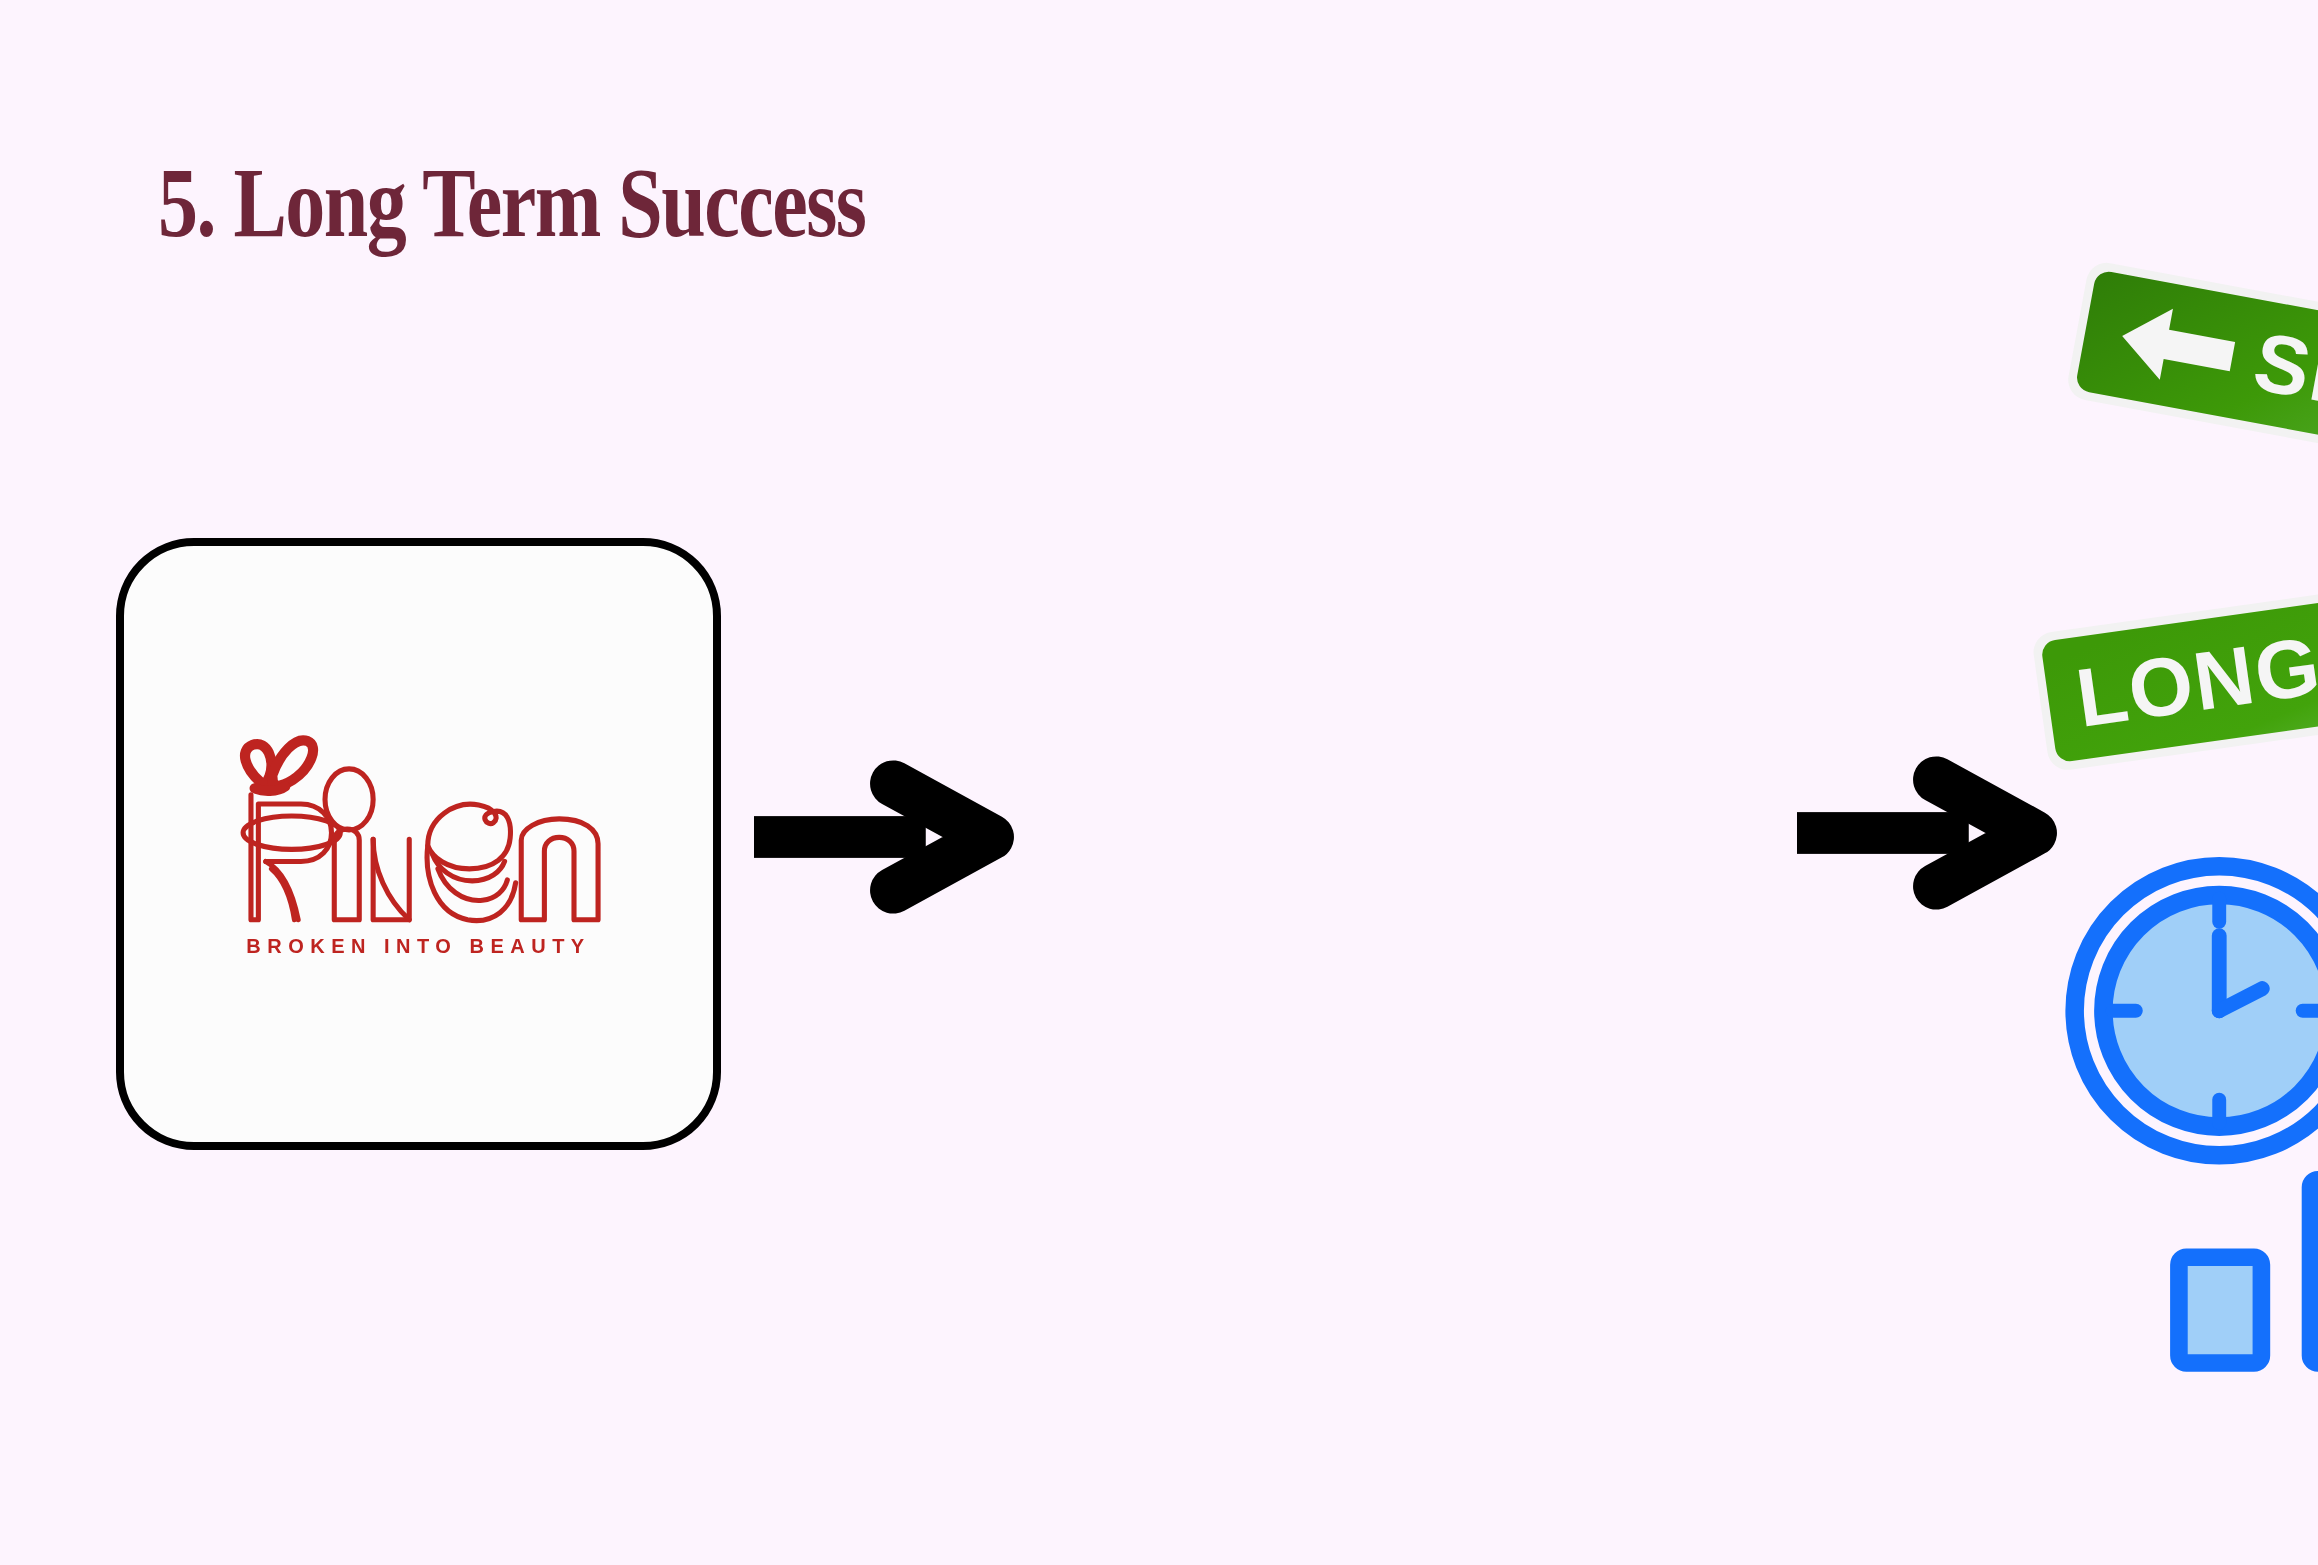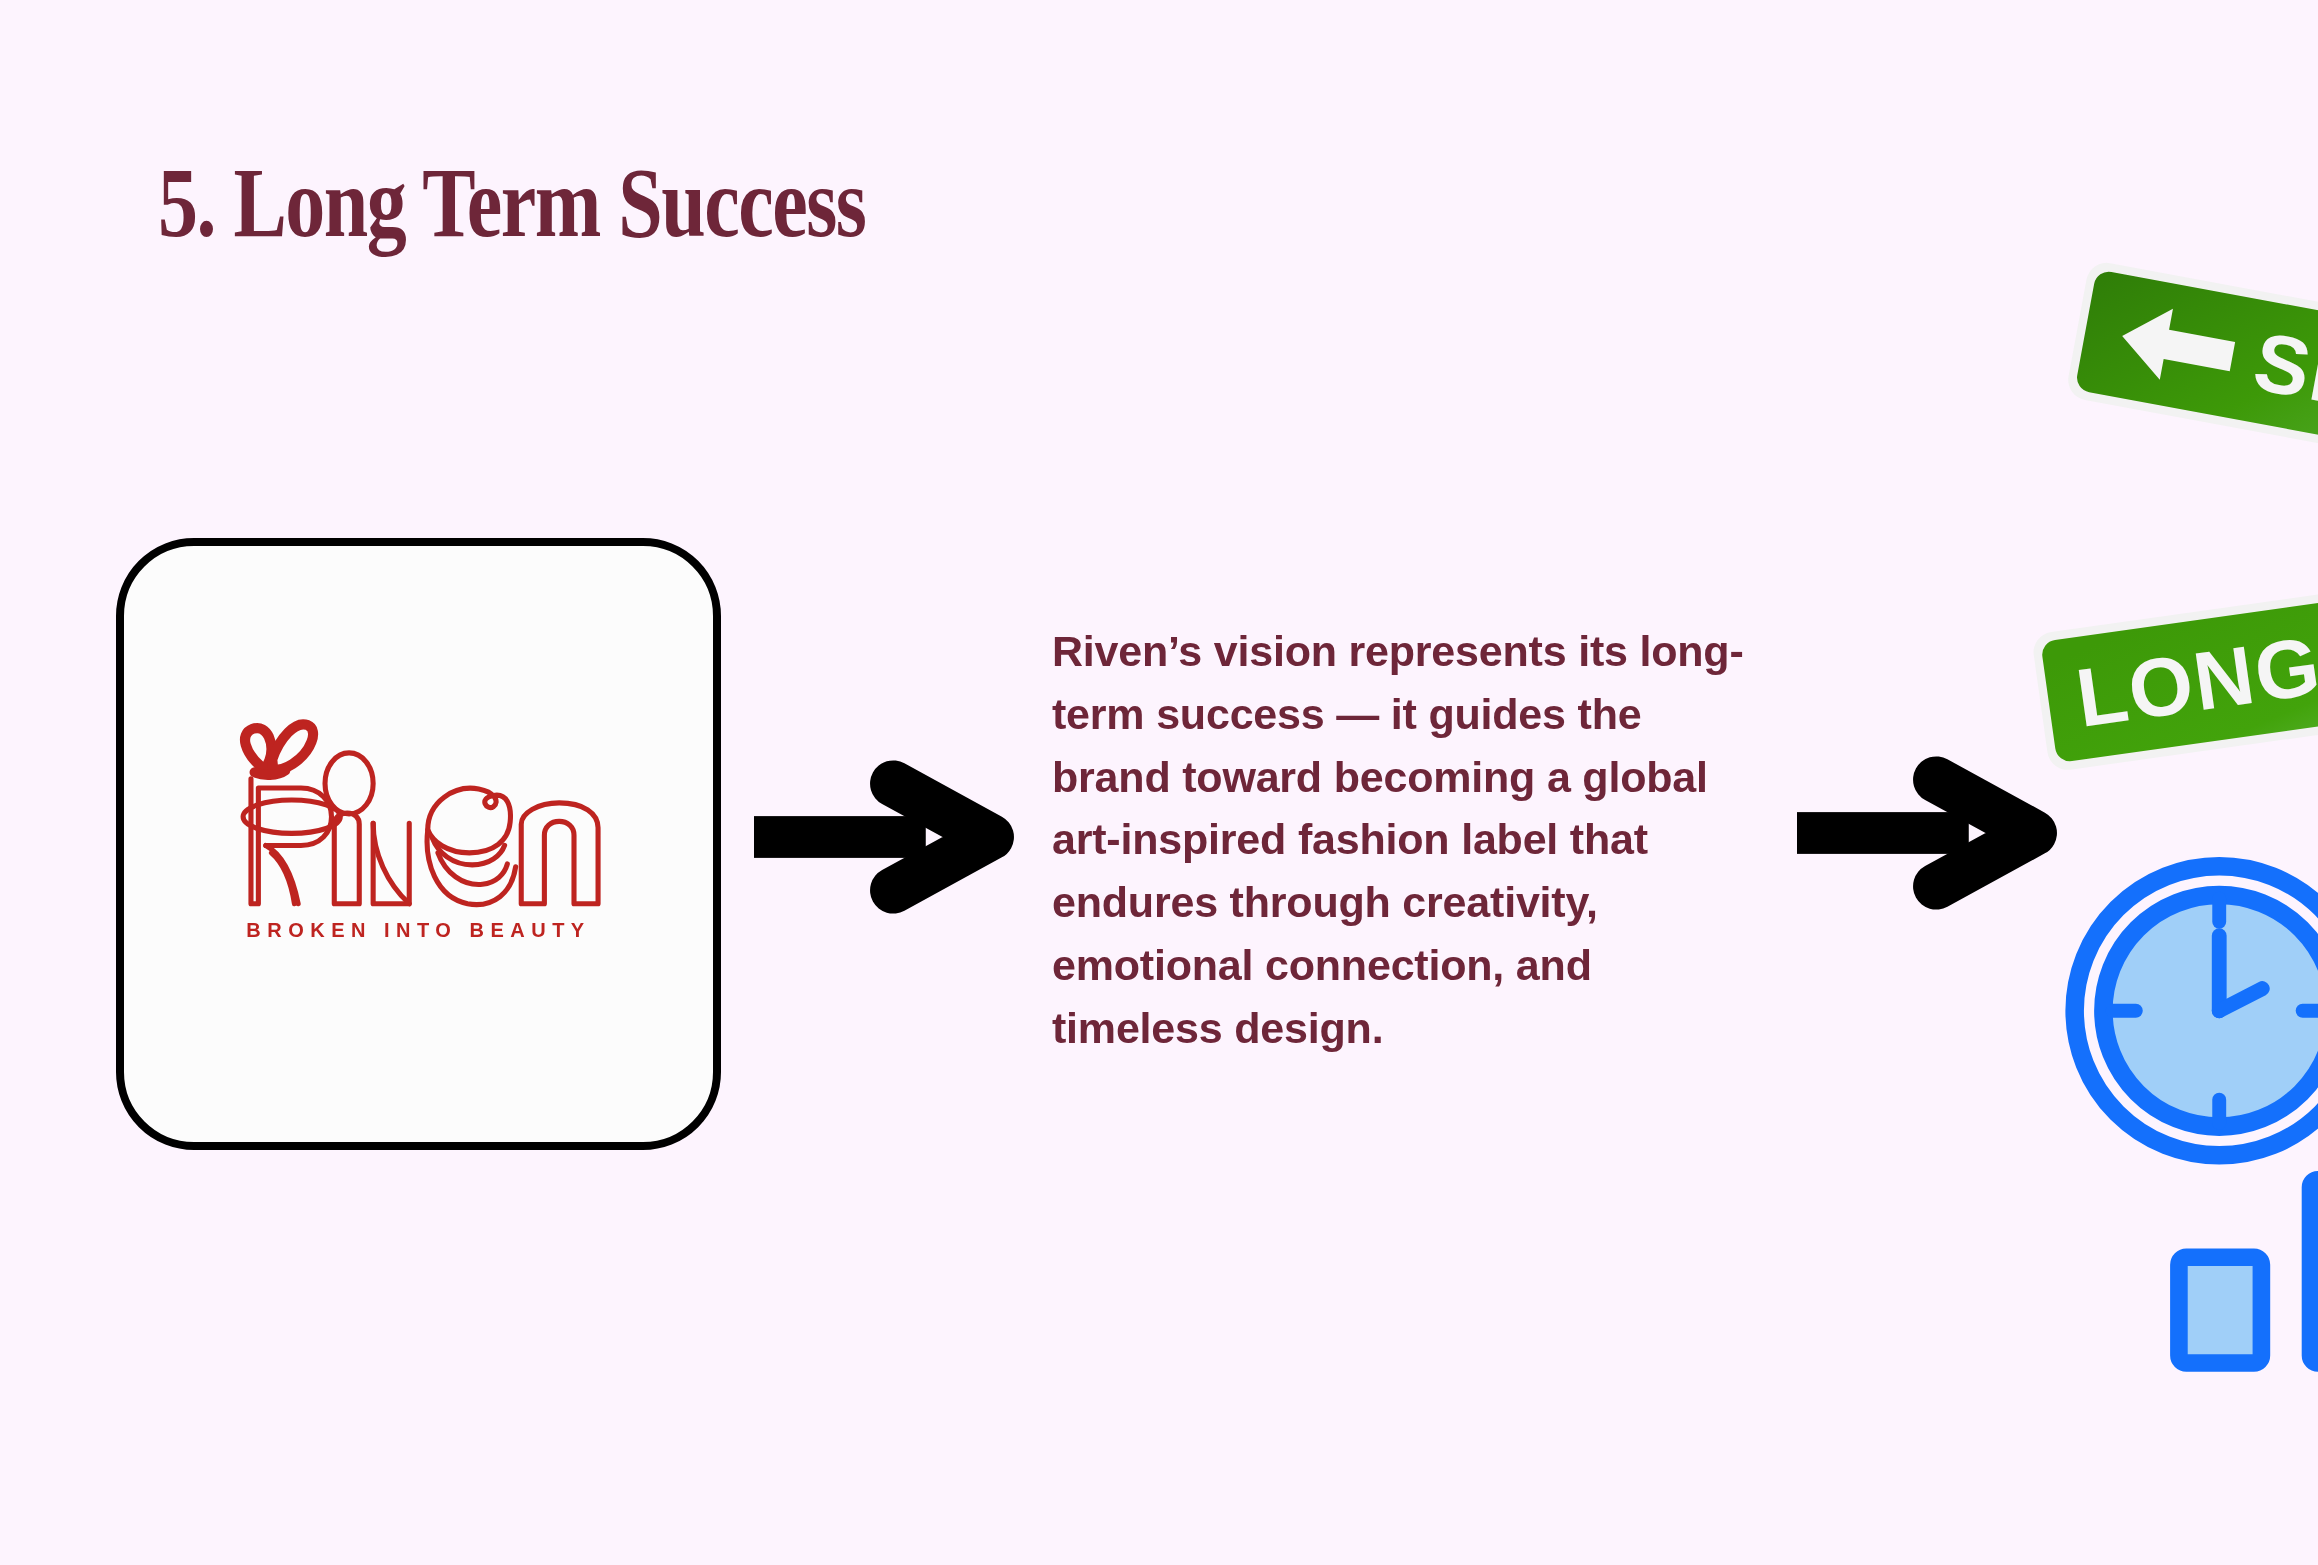--- a/index.html
+++ b/index.html
@@ -35,21 +35,21 @@
     background:#FCFCFC;
     border:8.8px solid #000000;
     border-radius:78px;
     box-sizing:border-box;
   }
   #brand-logo{
     position:absolute;
     left:50%; top:50%;
     transform:translate(-50%,-50%);
     width:454px; height:260px;
-    display:flex;flex-direction:column;align-items:center;justify-content:flex-start;
+    display:flex;flex-direction:column;align-items:center;justify-content:center;
   }
   #brand-mark{width:417px;height:199px;display:block;}
   #brand-tagline{
     margin-top:5.6px;
     color:#BE2420;
     font-size:20px;
     font-weight:600;
     letter-spacing:6.5px;
     white-space:nowrap;
     font-family:"Liberation Sans", sans-serif;
@@ -115,21 +115,20 @@
       <div id="brand-tagline">BROKEN INTO BEAUTY</div>
     </div>
   </div>
 
   <svg class="flow-arrow" id="arrow-1" viewBox="0 0 545 310">
     <path d="M0 112 L360 112 L360 112" stroke="#000" stroke-width="0" fill="#000"></path>
     <rect x="0" y="110" width="370" height="90" fill="#000000"></rect>
     <path d="M300 40 L510 155 L300 270" fill="none" stroke="#000000" stroke-width="100" stroke-linecap="round" stroke-linejoin="round"></path>
   </svg>
 
-  <div id="body-text">Riven’s vision represents its long-term success — it guides the brand toward becoming a global art-inspired fashion label that endures through creativity, emotional connection, and timeless design.</div>
 
   <svg class="flow-arrow" id="arrow-2" viewBox="0 0 545 310">
     <rect x="0" y="110" width="370" height="90" fill="#000000"></rect>
     <path d="M300 40 L510 155 L300 270" fill="none" stroke="#000000" stroke-width="100" stroke-linecap="round" stroke-linejoin="round"></path>
   </svg>
 
   <svg id="road-signs" viewBox="0 0 1460 1120">
     <defs>
       <linearGradient id="gFace" x1="0" y1="0" x2="1" y2="0.25">
         <stop offset="0%" stop-color="#2F7D08"></stop>

